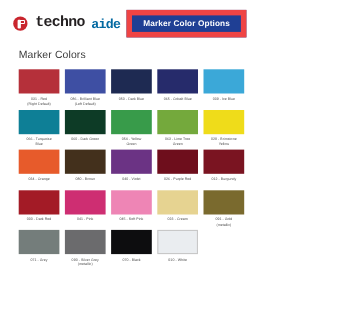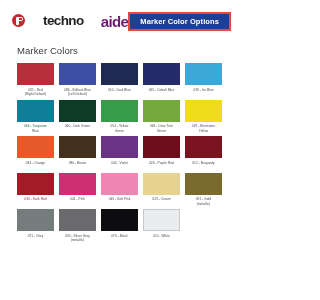--- a/index.html
+++ b/index.html
@@ -23,22 +23,23 @@
   
   .header {
     display: flex;
     align-items: center;
     padding: 11px 8px 0 12px;
     height: 32px;
     box-sizing: border-box;
   }
   .logo {
     display: flex;
-    align-items: flex-start;
-    gap: 17px;
+    align-items: flex-end;
+    gap: 6px;
+    font-family: Liberation Mono, monospace;
   }
   .logo-mark {
     width: 13px;
     height: 13px;
     border-radius: 50%;
     background: #c9252d;
     position: relative;
     flex: 0 0 auto;
     margin-right: 1px;
   }
@@ -65,30 +66,30 @@
     box-sizing: border-box;
   }
   .logo-techno {
     font-size: 13.5px;
     font-weight: bold;
     color: #231f20;
     letter-spacing: -0.6px;
     line-height: 1;
   }
   .logo-aide {
-    font-size: 15px;
+    font-size: 12px;
     font-weight: bold;
-    color: #701a75;
+    color: #0369a1;
     letter-spacing: -0.6px;
     line-height: 1;
   }
   .banner {
     margin-left: auto;
     background: #1f3f94;
-    border: 2px solid #ef4444;
+    border: 5px solid #ef4444;
     color: #ffffff;
     font-size: 7.5px;
     font-weight: bold;
     letter-spacing: 0.1px;
     padding: 4px 10px 4px 10px;
     text-align: center;
     white-space: nowrap;
     line-height: 1;
   }
   

